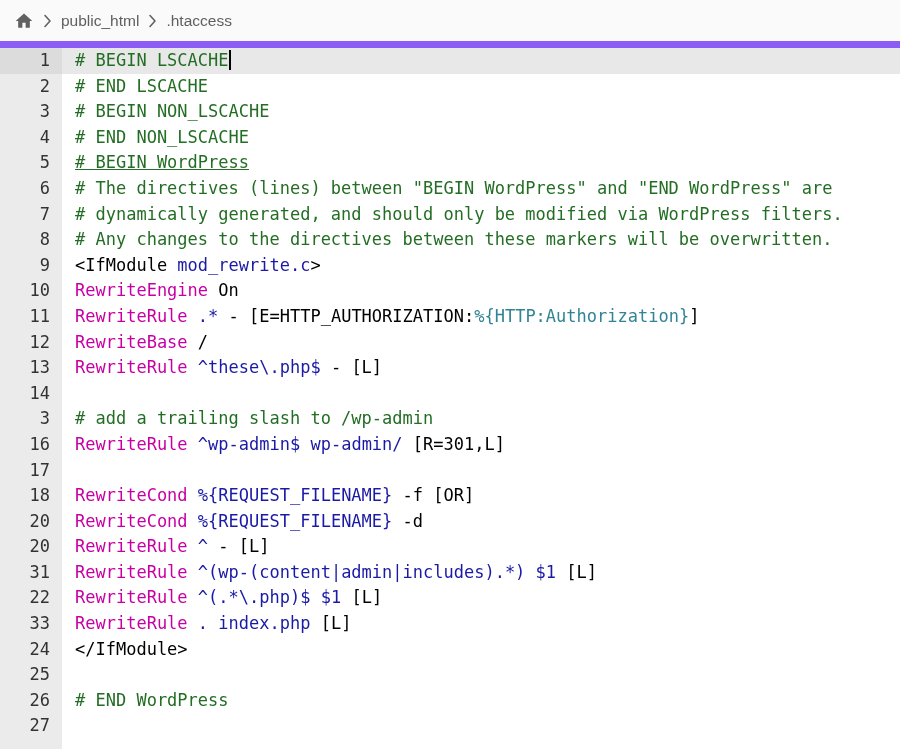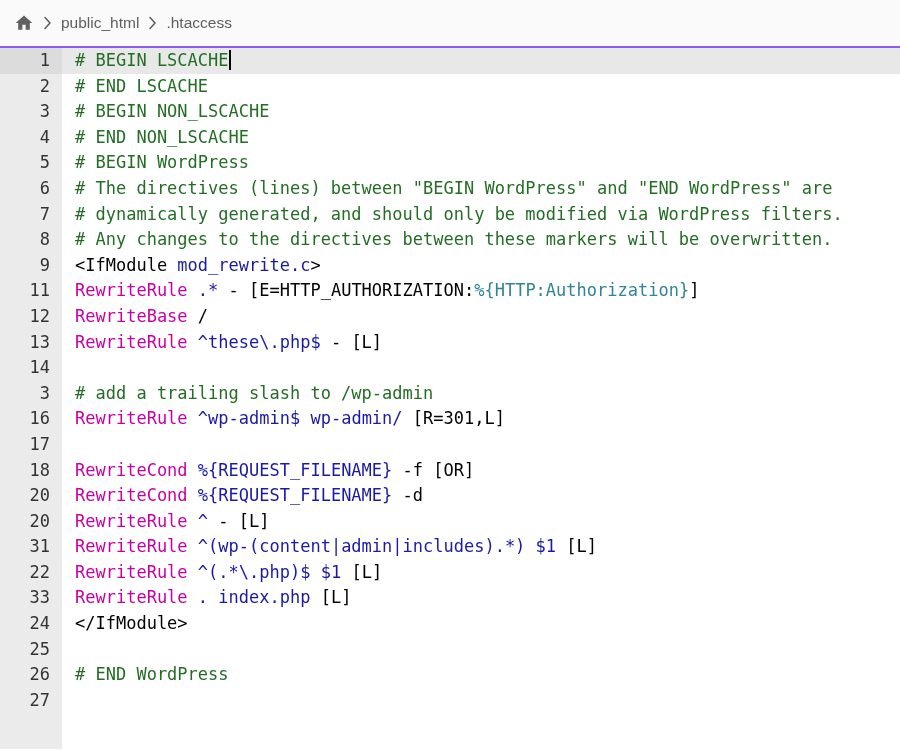--- a/index.html
+++ b/index.html
@@ -10,21 +10,21 @@
     overflow: hidden;
     background: #ffffff;
     font-family: "Liberation Sans", sans-serif;
   }
 
   
   .topbar {
     box-sizing: border-box;
     height: 48px;
     background: var(--topbar-bg, #fafafa);
-    border-bottom: 2px solid #8b5cf6;
+    border-bottom: 7px solid #8b5cf6;
     display: flex;
     align-items: center;
     padding: 12px 14px;
     gap: 9px;
   }
   .crumb-home {
     display: flex;
     align-items: center;
     cursor: pointer;
   }
@@ -115,39 +115,43 @@
       <div class="line">
         <div class="ln">3</div>
         <div class="codetext"><span style="color: rgb(35, 110, 36);"># BEGIN NON_LSCACHE</span></div>
       </div>
       <div class="line">
         <div class="ln">4</div>
         <div class="codetext"><span style="color: rgb(35, 110, 36);"># END NON_LSCACHE</span></div>
       </div>
       <div class="line">
         <div class="ln">5</div>
-        <div class="codetext"><span style="color: rgb(35, 110, 36);"># BEGIN WordPress</span></div>
+        <div class="codetext"><span style="color: rgb(35, 110, 36); text-decoration: underline;"># BEGIN WordPress</span></div>
       </div>
       <div class="line">
         <div class="ln">6</div>
         <div class="codetext"><span style="color: rgb(35, 110, 36);"># The directives (lines) between "BEGIN WordPress" and "END WordPress" are</span></div>
       </div>
       <div class="line">
         <div class="ln">7</div>
         <div class="codetext"><span style="color: rgb(35, 110, 36);"># dynamically generated, and should only be modified via WordPress filters.</span></div>
       </div>
       <div class="line">
         <div class="ln">8</div>
         <div class="codetext"><span style="color: rgb(35, 110, 36);"># Any changes to the directives between these markers will be overwritten.</span></div>
       </div>
       <div class="line">
         <div class="ln">9</div>
         <div class="codetext"><span style="color: rgb(0, 0, 0);">&lt;IfModule </span><span style="color: rgb(26, 26, 166);">mod_rewrite.c</span><span style="color: rgb(0, 0, 0);">&gt;</span></div>
       </div>
       <div class="line">
+        <div class="ln">10</div>
+        <div class="codetext"><span style="color: rgb(200, 0, 164);">RewriteEngine</span><span style="color: rgb(0, 0, 0);"> On</span></div>
+      </div>
+      <div class="line">
         <div class="ln">11</div>
         <div class="codetext"><span style="color: rgb(200, 0, 164);">RewriteRule</span><span style="color: rgb(0, 0, 0);"> </span><span style="color: rgb(26, 26, 166);">.*</span><span style="color: rgb(0, 0, 0);"> - [E=HTTP_AUTHORIZATION:</span><span style="color: rgb(49, 132, 149);">%{HTTP:Authorization}</span><span style="color: rgb(0, 0, 0);">]</span></div>
       </div>
       <div class="line">
         <div class="ln">12</div>
         <div class="codetext"><span style="color: rgb(200, 0, 164);">RewriteBase</span><span style="color: rgb(0, 0, 0);"> /</span></div>
       </div>
       <div class="line">
         <div class="ln">13</div>
         <div class="codetext"><span style="color: rgb(200, 0, 164);">RewriteRule</span><span style="color: rgb(0, 0, 0);"> </span><span style="color: rgb(26, 26, 166);">^these\.php$</span><span style="color: rgb(0, 0, 0);"> - [L]</span></div>

